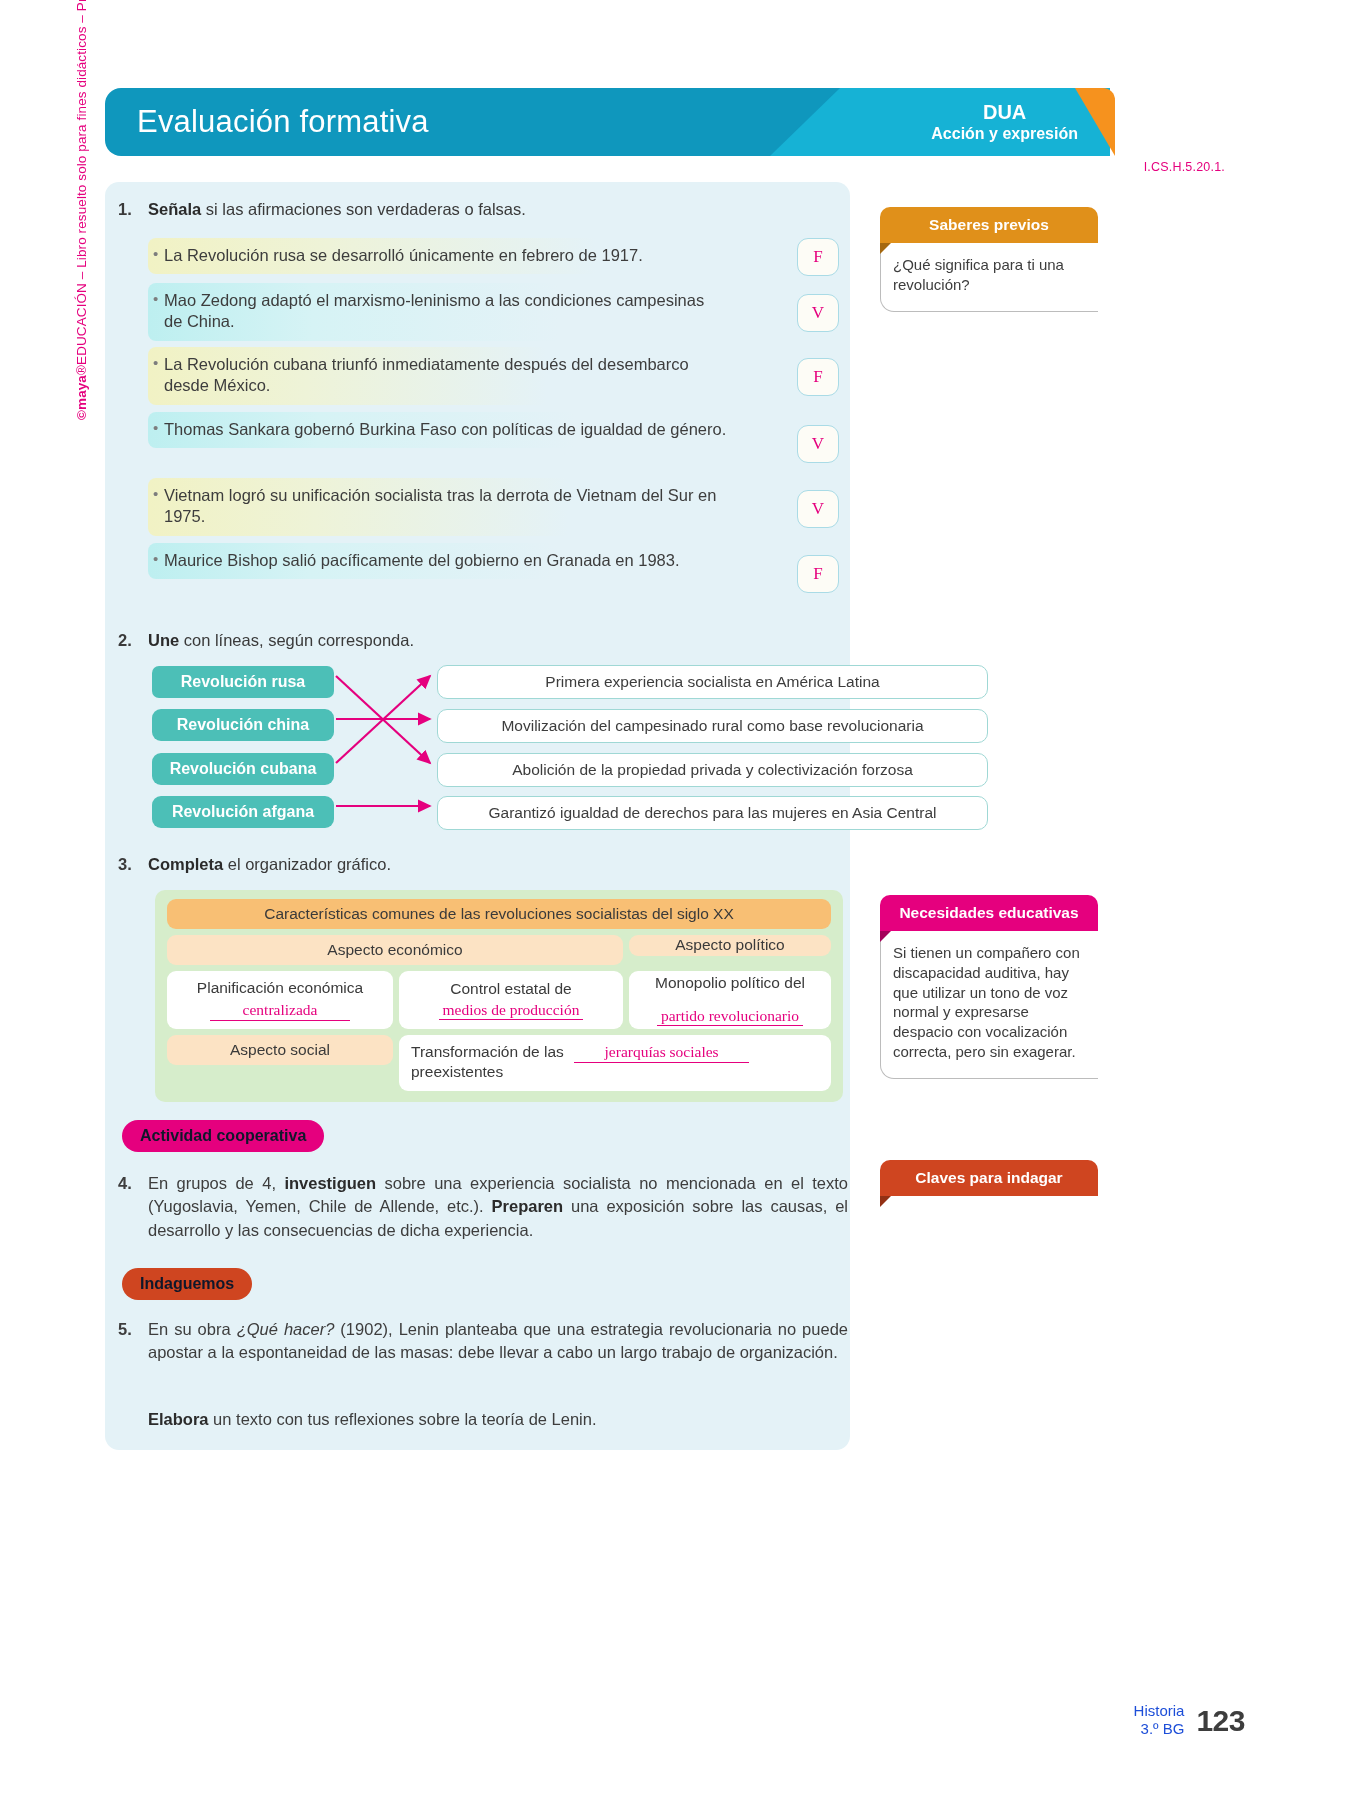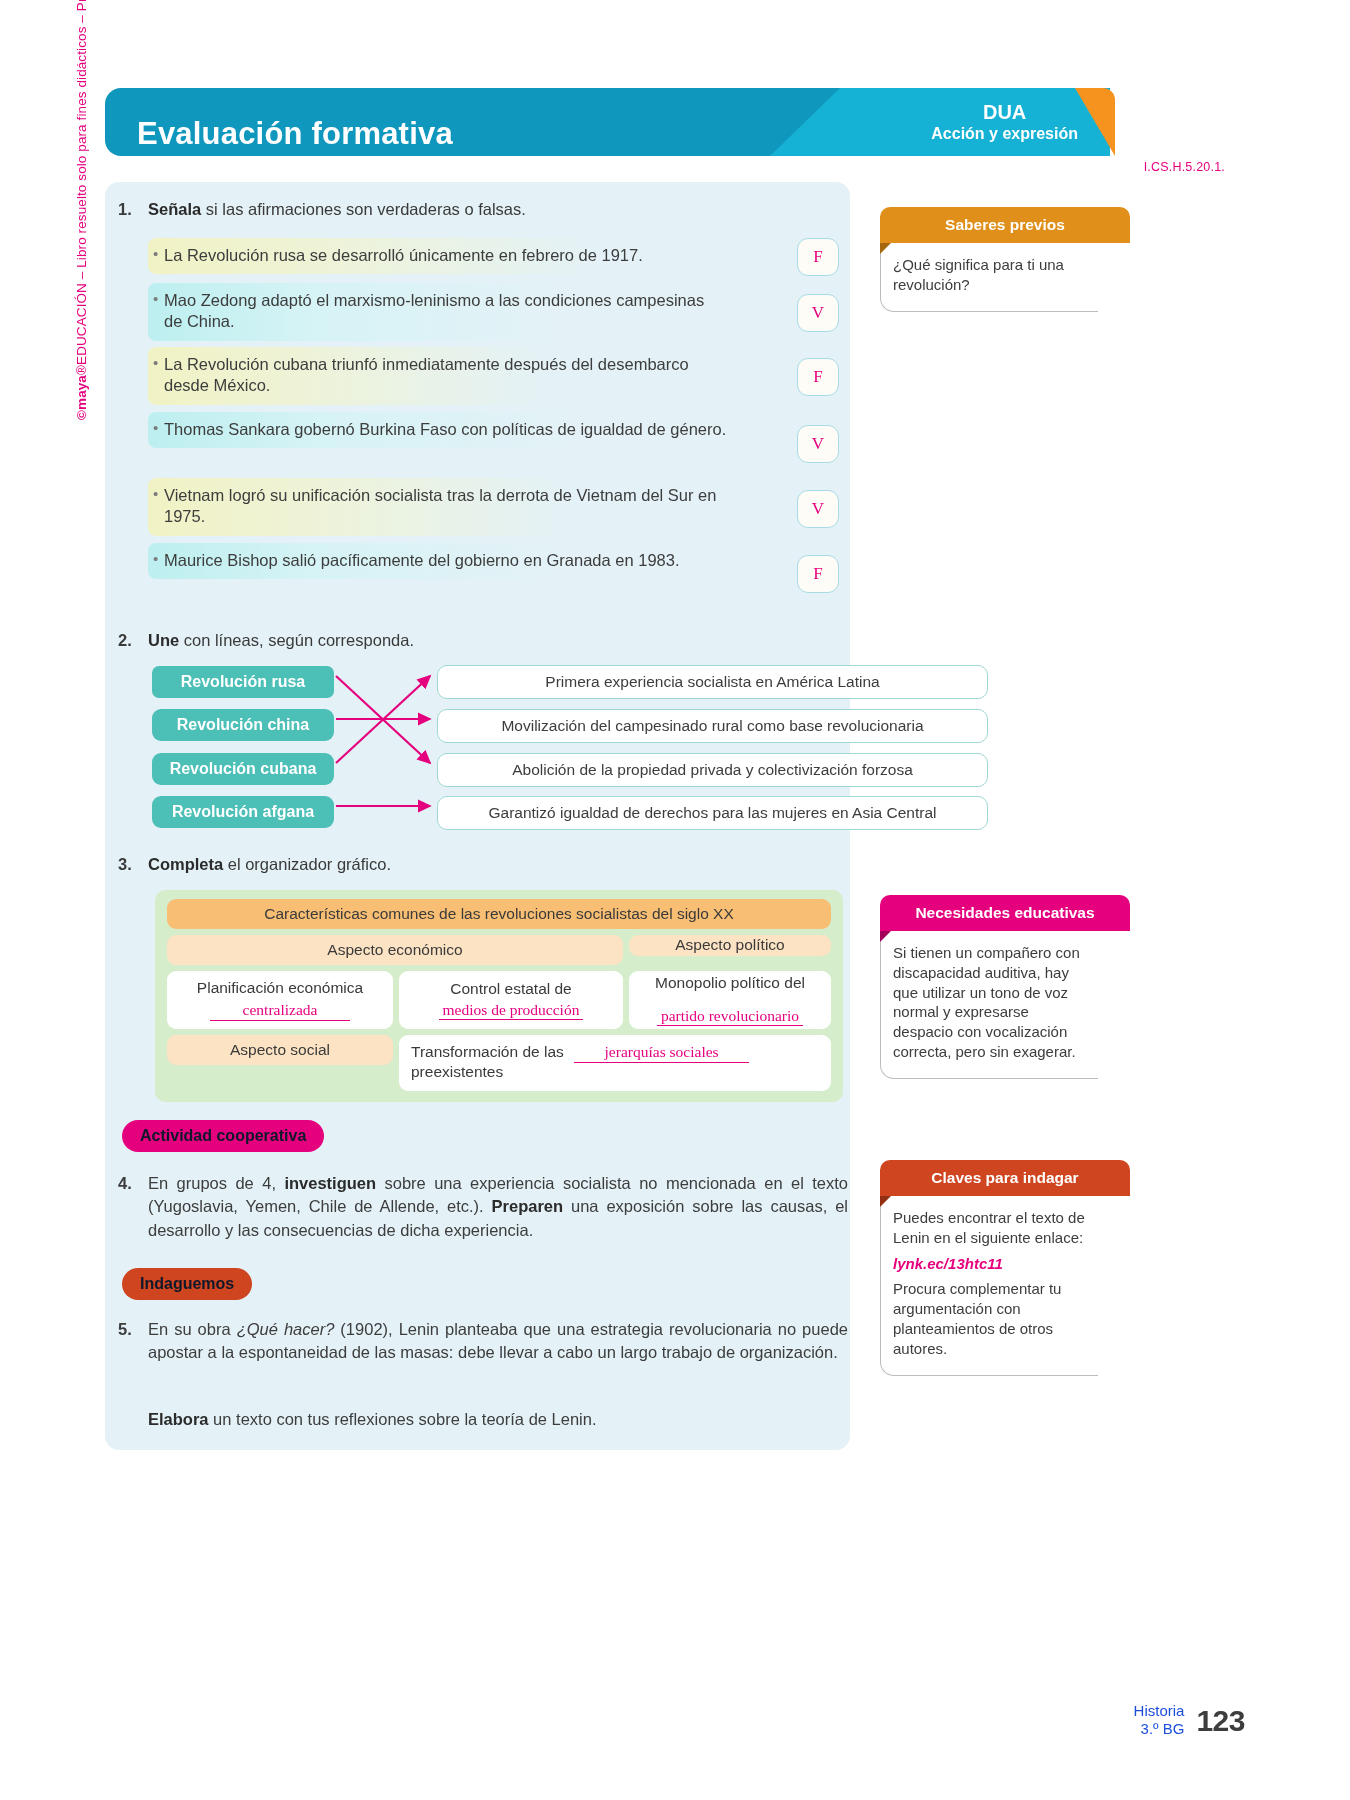--- a/index.html
+++ b/index.html
@@ -51,23 +51,22 @@
     background: #f6921e;
     clip-path: polygon(0 0, 100% 0, 100% 100%, 0 0);
     border-radius: 0 12px 0 0;
   }
   .header-title {
     position: absolute;
     left: 32px; top: 50%;
     transform: translateY(-50%);
     color: #ffffff;
     font-size: 31px;
-    font-weight: 700;
+    font-weight: 400;
     letter-spacing: .2px;
-    margin-top: 12px;
   }
   .dua-block {
     position: absolute;
     right: 32px; top: 50%;
     transform: translateY(-50%);
     text-align: center;
     color: #ffffff;
     line-height: 1.22;
   }
   .dua-title { font-size: 20px; font-weight: bold; }
@@ -240,21 +239,21 @@
     height: 36px;
     border-radius: 10px 10px 0 0;
     color: #ffffff;
     font-weight: bold;
     font-size: 15.5px;
     display: flex;
     align-items: center;
     justify-content: center;
     position: relative;
     margin-left: 12px;
-    width: 250px;
+    width: 218px;
   }
   .card-head::after {
     content: "";
     position: absolute;
     left: 0; bottom: -11px;
     border-width: 11px 11px 0 0;
     border-style: solid;
     border-color: transparent;
   }
   .head-orange { background: #e0901a; }
@@ -447,25 +446,20 @@
   <div class="card-body">¿Qué significa para ti una revolución?</div>
 </div>
 
 <div class="card" style="left:868px; top:895px;">
   <div class="card-head head-pink">Necesidades educativas</div>
   <div class="card-body">Si tienen un compañero con discapacidad auditiva, hay que utilizar un tono de voz normal y expresarse despacio con vocalización correcta, pero sin exagerar.</div>
 </div>
 
 <div class="card" style="left:868px; top:1160px;">
   <div class="card-head head-red">Claves para indagar</div>
-  <div class="card-body">
-    <span>Puedes encontrar el texto de Lenin en el siguiente enlace:</span>
-    <div class="link" style="margin:6px 0;">lynk.ec/13htc11</div>
-    <span>Procura complementar tu argumentación con planteamientos de otros autores.</span>
-  </div>
 </div>
 
 <div class="footer">
   <div class="footer-sub">
     <div>Historia</div>
     <div>3.º BG</div>
   </div>
   <div class="footer-page">123</div>
 </div>
 

